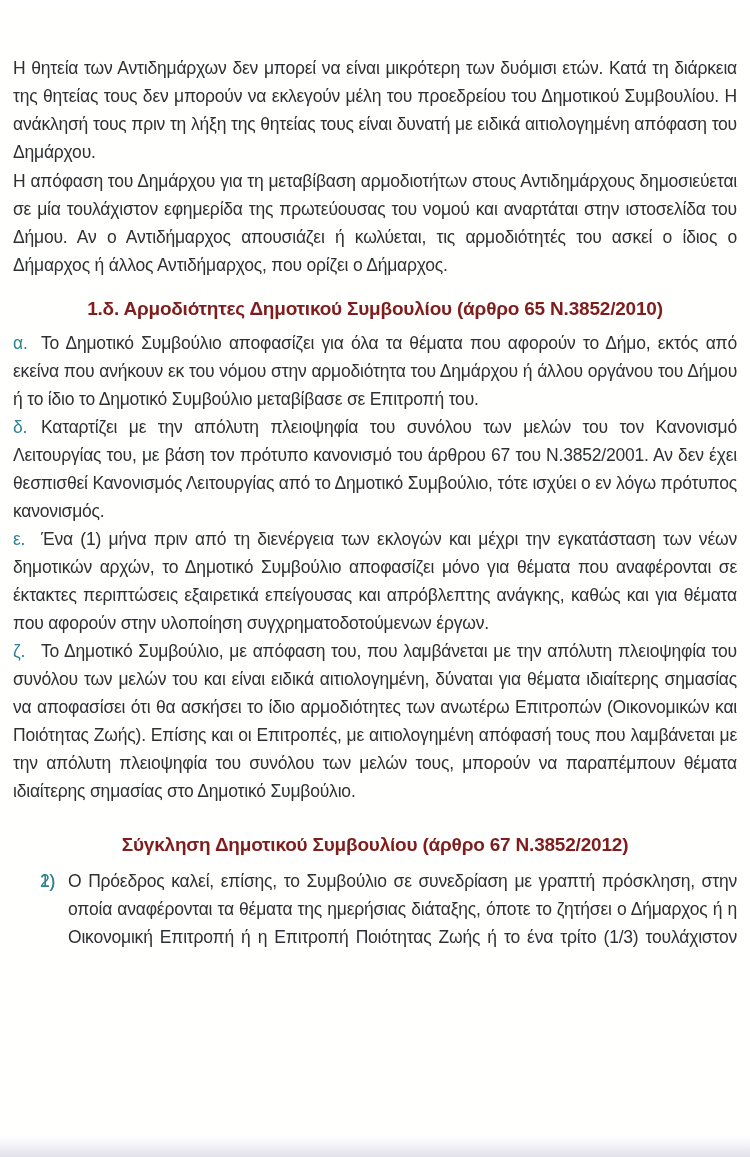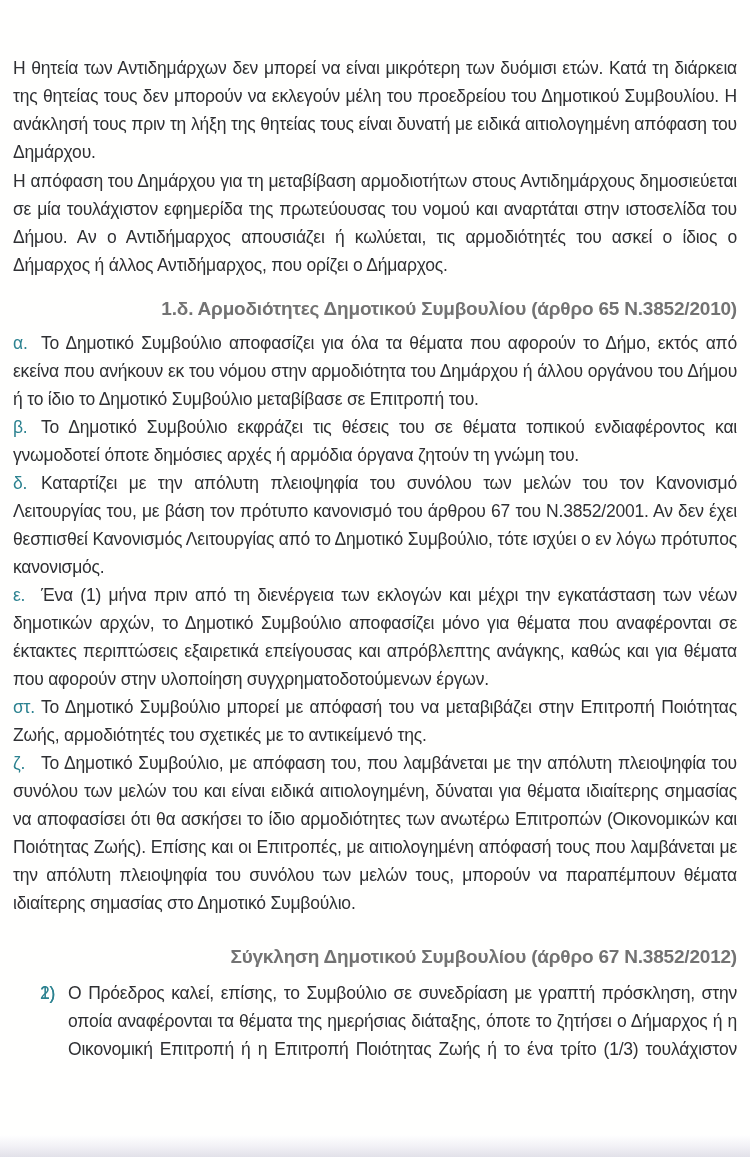--- a/index.html
+++ b/index.html
@@ -24,24 +24,24 @@
     line-height: 28px;
     letter-spacing: -0.2px;
     text-align: justify;
     margin: 0;
   }
   .para { margin: 0 0 1px 0; }
   .heading {
     font-size: 19px;
     line-height: 26px;
     font-weight: bold;
-    color: #737373;
+    color: #7f1d1d;
     letter-spacing: -0.2px;
     margin: 17px 0 7px 0;
-    text-align: right;
+    text-align: center;
   }
   .heading-2 { margin-top: 27px; margin-bottom: 9px; }
   .item { margin: 0; }
   .item .marker {
     display: inline-block;
     width: 28px;
     color: #2c8290;
   }
   .numitem {
     position: relative;
@@ -69,28 +69,26 @@
 
 <div class="page">
 
   <p class="para">Η θητεία των Αντιδημάρχων δεν μπορεί να είναι μικρότερη των δυόμισι ετών. Κατά τη διάρκεια της θητείας τους δεν μπορούν να εκλεγούν μέλη του προεδρείου του Δημοτικού Συμβουλίου. Η ανάκλησή τους πριν τη λήξη της θητείας τους είναι δυνατή με ειδικά αιτιολογημένη απόφαση του Δημάρχου.</p>
   <p class="para">Η απόφαση του Δημάρχου για τη μεταβίβαση αρμοδιοτήτων στους Αντιδημάρχους δημοσιεύεται σε μία τουλάχιστον εφημερίδα της πρωτεύουσας του νομού και αναρτάται στην ιστοσελίδα του Δήμου. Αν ο Αντιδήμαρχος απουσιάζει ή κωλύεται, τις αρμοδιότητές του ασκεί ο ίδιος ο Δήμαρχος ή άλλος Αντιδήμαρχος, που ορίζει ο Δήμαρχος.</p>
 
   <h2 class="heading">1.δ. Αρμοδιότητες Δημοτικού Συμβουλίου (άρθρο 65 Ν.3852/2010)</h2>
 
   <p class="item"><span class="marker">α.</span><span>Το Δημοτικό Συμβούλιο αποφασίζει για όλα τα θέματα που αφορούν το Δήμο, εκτός από εκείνα που ανήκουν εκ του νόμου στην αρμοδιότητα του Δημάρχου ή άλλου οργάνου του Δήμου ή το ίδιο το Δημοτικό Συμβούλιο μεταβίβασε σε Επιτροπή του.</span></p>
 
-  <p class="item"><span class="marker">β.</span><span>Το Δημοτικό Συμβούλιο εκφράζει τις θέσεις του σε θέματα τοπικού ενδιαφέροντος και γνωμοδοτεί όποτε δημόσιες αρχές ή αρμόδια όργανα ζητούν τη γνώμη του.</span></p>
 
 
   <p class="item"><span class="marker">δ.</span><span>Καταρτίζει με την απόλυτη πλειοψηφία του συνόλου των μελών του τον Κανονισμό Λειτουργίας του, με βάση τον πρότυπο κανονισμό του άρθρου 67 του Ν.3852/2001. Αν δεν έχει θεσπισθεί Κανονισμός Λειτουργίας από το Δημοτικό Συμβούλιο, τότε ισχύει ο εν λόγω πρότυπος κανονισμός.</span></p>
 
   <p class="item"><span class="marker">ε.</span><span>Ένα (1) μήνα πριν από τη διενέργεια των εκλογών και μέχρι την εγκατάσταση των νέων δημοτικών αρχών, το Δημοτικό Συμβούλιο αποφασίζει μόνο για θέματα που αναφέρονται σε έκτακτες περιπτώσεις εξαιρετικά επείγουσας και απρόβλεπτης ανάγκης, καθώς και για θέματα που αφορούν στην υλοποίηση συγχρηματοδοτούμενων έργων.</span></p>
 
-  <p class="item"><span class="marker">στ.</span><span>Το Δημοτικό Συμβούλιο μπορεί με απόφασή του να μεταβιβάζει στην Επιτροπή Ποιότητας Ζωής, αρμοδιότητές του σχετικές με το αντικείμενό της.</span></p>
 
   <p class="item"><span class="marker">ζ.</span><span>Το Δημοτικό Συμβούλιο, με απόφαση του, που λαμβάνεται με την απόλυτη πλειοψηφία του συνόλου των μελών του και είναι ειδικά αιτιολογημένη, δύναται για θέματα ιδιαίτερης σημασίας να αποφασίσει ότι θα ασκήσει το ίδιο αρμοδιότητες των ανωτέρω Επιτροπών (Οικονομικών και Ποιότητας Ζωής). Επίσης και οι Επιτροπές, με αιτιολογημένη απόφασή τους που λαμβάνεται με την απόλυτη πλειοψηφία του συνόλου των μελών τους, μπορούν να παραπέμπουν θέματα ιδιαίτερης σημασίας στο Δημοτικό Συμβούλιο.</span></p>
 
   <h2 class="heading heading-2">Σύγκληση Δημοτικού Συμβουλίου (άρθρο 67 Ν.3852/2012)</h2>
 
   <div class="numitem"><span class="nummarker">1)</span></div>
 
   <div class="numitem truncated"><span class="nummarker">2)</span><span>Ο Πρόεδρος καλεί, επίσης, το Συμβούλιο σε συνεδρίαση με γραπτή πρόσκληση, στην οποία αναφέρονται τα θέματα της ημερήσιας διάταξης, όποτε το ζητήσει ο Δήμαρχος ή η Οικονομική Επιτροπή ή η Επιτροπή Ποιότητας Ζωής ή το ένα τρίτο (1/3) τουλάχιστον</span></div>
 
   <div class="bottom-band"></div>

